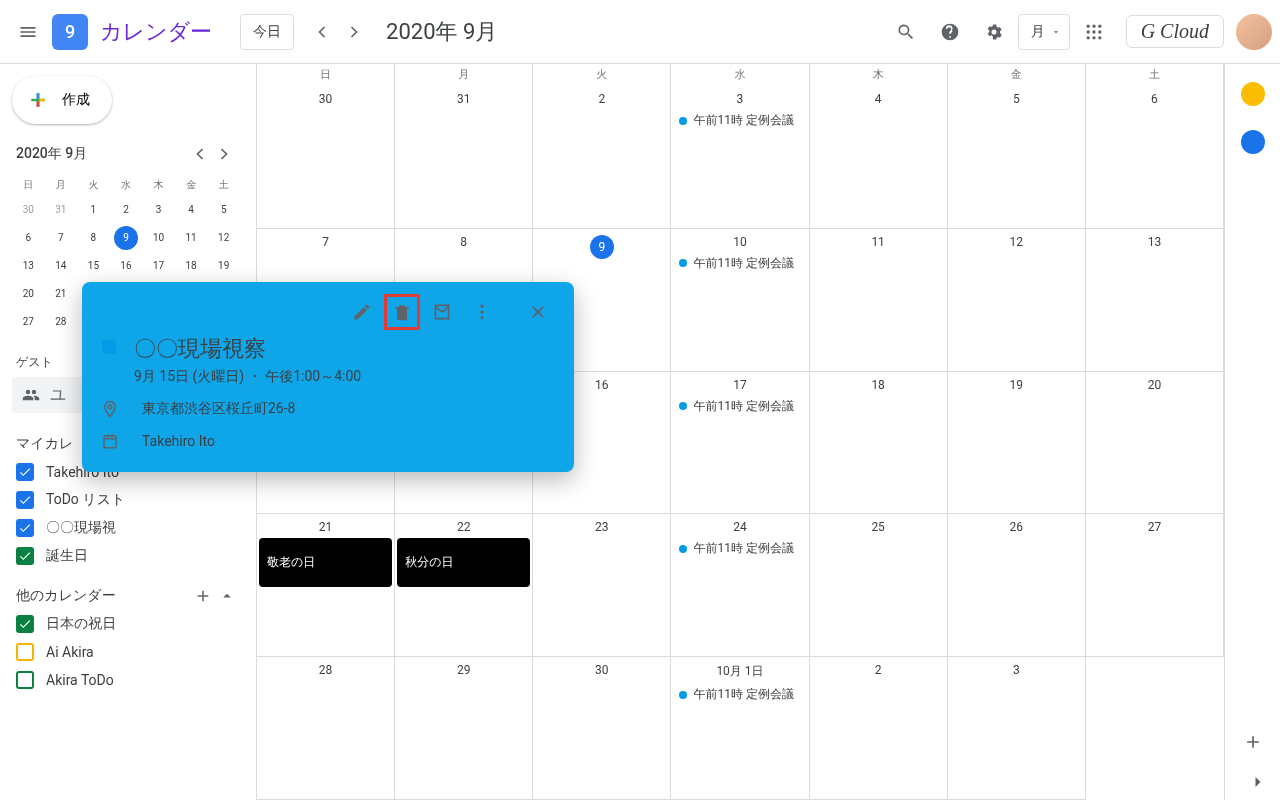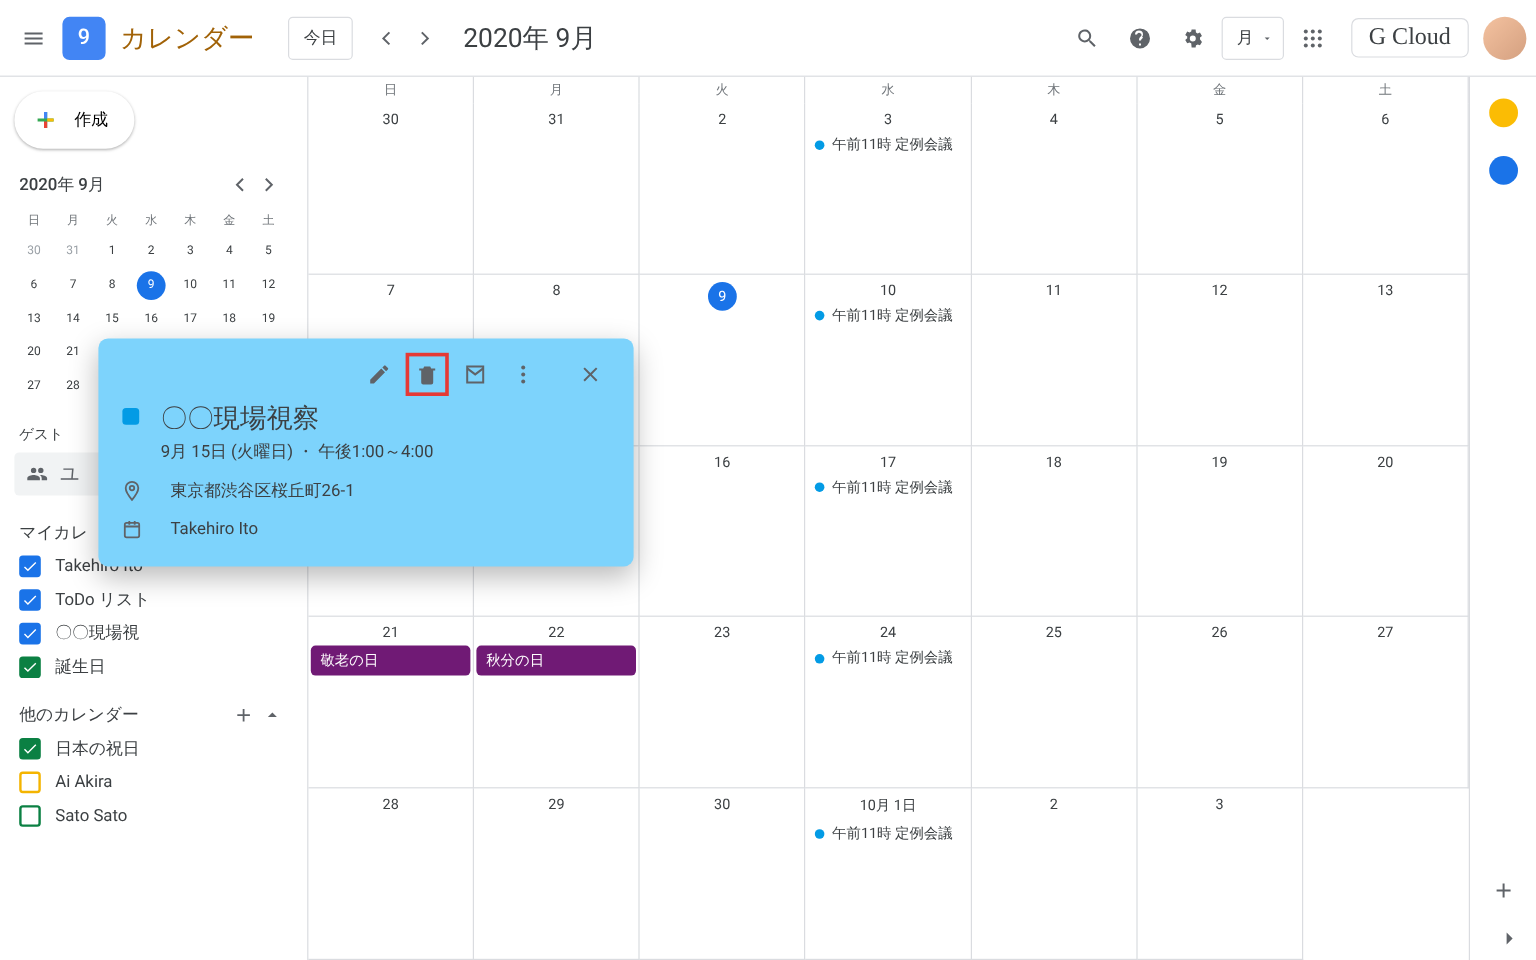--- a/index.html
+++ b/index.html
@@ -1,28 +1,28 @@
 <!DOCTYPE html>
 <html><head>
 <meta charset="utf-8">
 <style>
 *{box-sizing:border-box;margin:0;padding:0;font-family:Roboto,"Helvetica Neue",Arial,"Hiragino Kaku Gothic ProN","Hiragino Sans",Meiryo,sans-serif}
 body{width:1280px;height:800px;overflow:hidden;color:#3c4043;background:#fff}
 .header{height:64px;display:flex;align-items:center;padding:0 8px;border-bottom:1px solid #dadce0}
 .icon-btn{width:40px;height:40px;border:none;background:none;border-radius:50%;display:flex;align-items:center;justify-content:center;cursor:pointer;color:#5f6368}
 .icon-btn svg{width:20px;height:20px;fill:currentColor}
 .logo{width:36px;height:36px;background:#4285f4;border-radius:6px;display:flex;align-items:center;justify-content:center;color:#fff;font-size:18px;font-weight:500;margin:0 4px 0 4px;position:relative}
-.app-title{font-size:22px;color:#a16207;font-weight:400;margin-left:8px;margin-right:28px}
+.app-title{font-size:22px;color:#6d28d9;font-weight:400;margin-left:8px;margin-right:28px}
 .today-btn{height:36px;padding:0 12px;border:1px solid #dadce0;border-radius:4px;background:#fff;font-size:14px;color:#3c4043;cursor:pointer;margin-right:12px}
 .nav-btns{display:flex;margin-right:16px}
 .nav-btns .icon-btn{width:32px;height:32px}
 .current-date{font-size:22px;color:#3c4043;font-weight:400}
 .header-right{margin-left:auto;display:flex;align-items:center;gap:4px}
 .view-select{height:36px;padding:0 8px 0 12px;border:1px solid #dadce0;border-radius:4px;background:#fff;display:flex;align-items:center;gap:6px;font-size:14px;cursor:pointer}
-.brand{font-family:cursive;font-size:20px;padding:4px 14px;border:1px solid #dadce0;border-radius:6px;margin-left:8px}
+.brand{font-family:cursive;font-size:20px;font-style:italic;padding:4px 14px;border:1px solid #dadce0;border-radius:6px;margin-left:8px}
 .avatar{width:36px;height:36px;border-radius:50%;background:linear-gradient(135deg,#f4c2a0,#d4a080);margin-left:8px;overflow:hidden}
 .main{display:flex;height:736px}
 .sidebar{width:256px;padding:12px 16px 0 12px}
 .create-btn{display:inline-flex;align-items:center;height:48px;padding:0 22px 0 14px;border:none;border-radius:24px;background:#fff;box-shadow:0 1px 3px rgba(0,0,0,.2),0 1px 2px rgba(0,0,0,.12);font-size:14px;cursor:pointer;gap:12px}
 .plus-icon{width:24px;height:24px}
 .mini-month{margin-top:18px}
 .mini-header{display:flex;align-items:center;justify-content:space-between;padding:0 4px 8px}
 .mini-title{font-size:14px;font-weight:500;color:#3c4043}
 .mini-nav{display:flex}
 .mini-nav .icon-btn{width:24px;height:24px}
@@ -41,25 +41,25 @@
 .chk svg{width:14px;height:14px;fill:#fff}
 .grid-wrap{flex:1;display:flex;border-left:1px solid #dadce0}
 .grid{flex:1;display:grid;grid-template-columns:repeat(7,1fr);grid-template-rows:22px repeat(5,1fr)}
 .dow-cell{border-right:1px solid #dadce0;text-align:center;font-size:11px;color:#70757a;line-height:22px}
 .day-cell{border-right:1px solid #dadce0;border-bottom:1px solid #dadce0;position:relative;padding-top:6px}
 .day-cell:nth-child(7n+1) .dnum{text-align:center}
 .dnum{text-align:center;font-size:12px;color:#3c4043}
 .dnum.today span{background:#1a73e8;color:#fff;border-radius:50%;display:inline-flex;width:24px;height:24px;align-items:center;justify-content:center}
 .event{display:flex;align-items:center;gap:6px;font-size:12px;padding:2px 6px;margin:4px 2px 0;border-radius:4px;color:#3c4043;overflow:hidden;white-space:nowrap}
 .dot{width:8px;height:8px;border-radius:50%;flex-shrink:0}
-.allday{background:#701a75;color:#fff;padding:4px 8px}
+.allday{background:#000000;color:#fff;padding:16px 8px}
 .highlight-event{border:3px solid #e53935;border-radius:3px;margin:4px 2px 0}
 .right-rail{width:56px;border-left:1px solid #dadce0;display:flex;flex-direction:column;align-items:center;padding-top:18px;gap:24px}
 .rail-icon{width:24px;height:24px;border-radius:4px}
-.popup{position:absolute;left:82px;top:282px;width:446px;background:#7dd3fc;border-radius:8px;box-shadow:0 8px 24px rgba(0,0,0,.28);padding:12px 18px 22px;z-index:10}
+.popup{position:absolute;left:82px;top:282px;width:492px;background:#0ea5e9;border-radius:8px;box-shadow:0 8px 24px rgba(0,0,0,.28);padding:12px 18px 22px;z-index:10}
 .popup-actions{display:flex;justify-content:flex-end;gap:4px}
 .popup-actions .icon-btn{width:36px;height:36px;color:#5f6368}
 .popup-actions .del{border:3px solid #e53935;border-radius:0}
 .evt-head{display:flex;gap:18px;margin-top:4px}
 .evt-color{width:14px;height:14px;background:#039be5;border-radius:3px;margin-top:6px;margin-left:2px}
 .evt-title{font-size:22px;color:#3c4043}
 .evt-time{font-size:14px;color:#3c4043;margin-top:4px}
 .evt-row{display:flex;align-items:center;gap:22px;margin-top:14px;font-size:14px;color:#3c4043}
 .evt-row .ri{width:20px;display:flex;justify-content:center;color:#5f6368}
 .chev-bottom{position:absolute;right:12px;bottom:8px;color:#5f6368}
@@ -266,21 +266,21 @@
             </svg>
           </div>
           <span>日本の祝日</span>
         </div>
         <div class="cal-item">
           <div class="chk empty" style="border-color: rgb(244, 180, 0);"></div>
           <span>Ai Akira</span>
         </div>
         <div class="cal-item">
           <div class="chk empty" style="border-color: rgb(11, 128, 67);"></div>
-          <span>Sato Sato</span>
+          <span>Akira ToDo</span>
         </div>
       </div>
   </div>
 
   <div class="grid-wrap">
     <div class="grid" id="cal-grid">
         <div class="dow-cell">日</div>
         <div class="dow-cell">月</div>
         <div class="dow-cell">火</div>
         <div class="dow-cell">水</div>
@@ -466,21 +466,21 @@
       <div class="evt-time">9月 15日 (火曜日) ・ 午後1:00～4:00</div>
     </div>
   </div>
   <div class="evt-row">
       <span class="ri">
         <svg width="18" height="18" viewBox="0 0 24 24" fill="none" stroke="#5f6368" stroke-width="2">
           <path d="M12 2a7 7 0 017 7c0 5-7 13-7 13S5 14 5 9a7 7 0 017-7z"></path>
           <circle cx="12" cy="9" r="2.5"></circle>
         </svg>
       </span>
-      <span>東京都渋谷区桜丘町26-1</span>
+      <span>東京都渋谷区桜丘町26-8</span>
     </div>
   <div class="evt-row">
       <span class="ri">
         <svg width="18" height="18" viewBox="0 0 24 24" fill="none" stroke="#5f6368" stroke-width="2">
           <rect x="4" y="5" width="16" height="16" rx="2"></rect>
           <path d="M4 9h16M9 3v4M15 3v4"></path>
         </svg>
       </span>
       <span>Takehiro Ito</span>
     </div>

